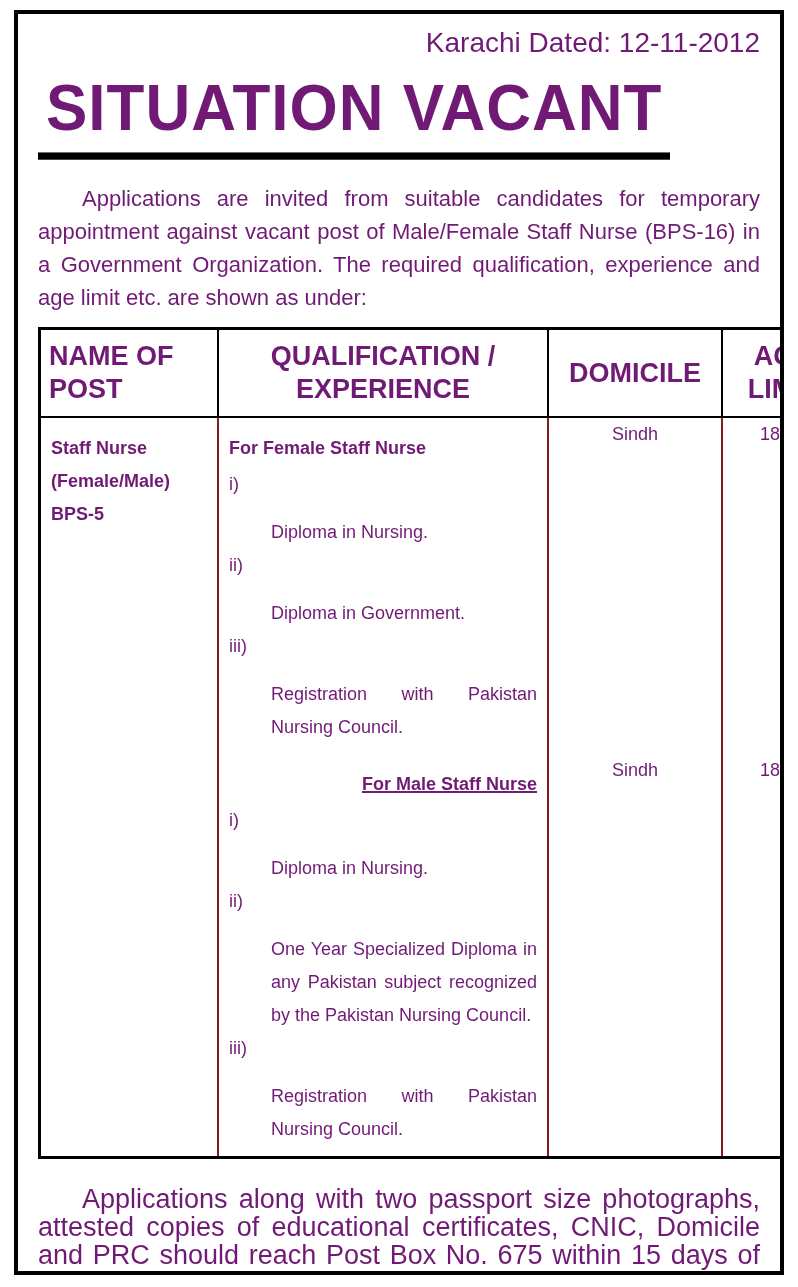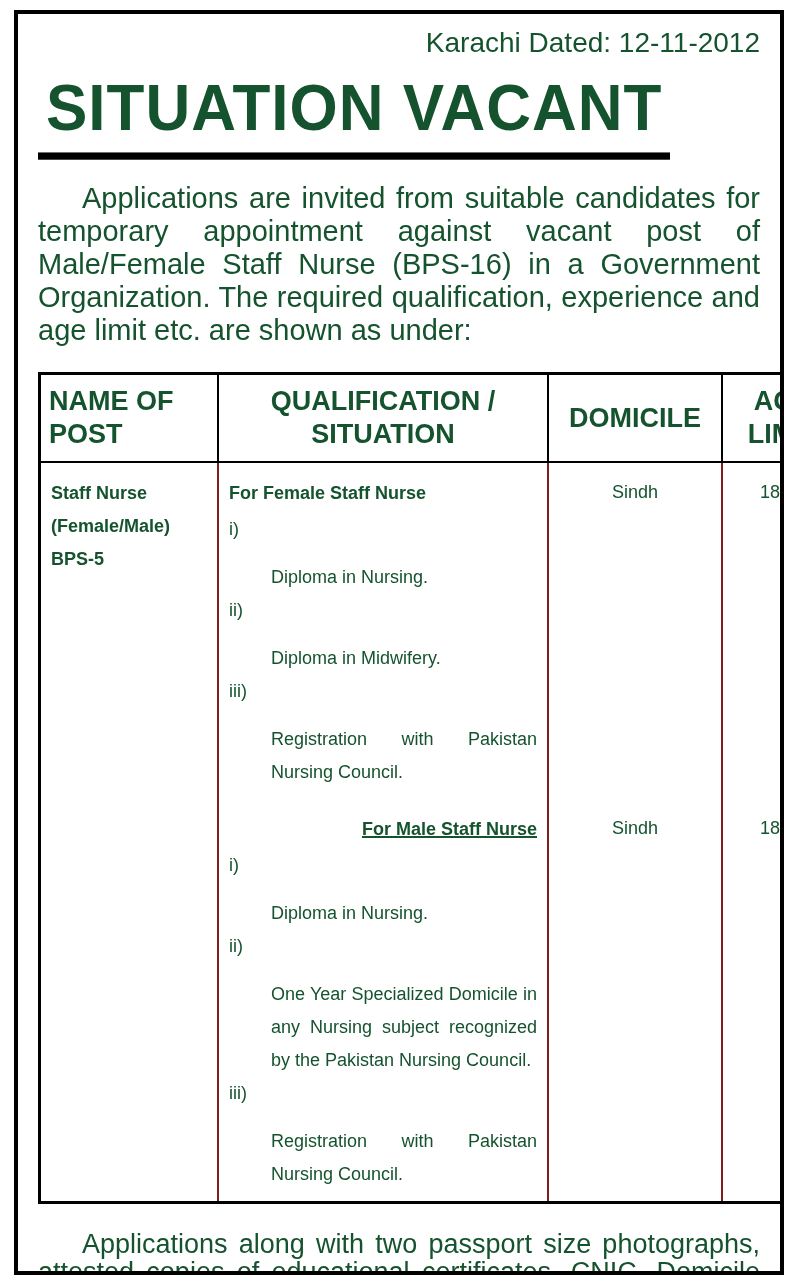--- a/index.html
+++ b/index.html
@@ -2,21 +2,21 @@
 <html><head>
 <meta charset="utf-8">
 <style>
   html, body { margin: 0; padding: 0; background: #ffffff; }
   .page {
     width: 798px;
     height: 1287px;
     box-sizing: border-box;
     padding: 10px 14px 12px;
     font-family: "Liberation Sans", sans-serif;
-    color: #14532d;
+    color: #701a75;
     background: #ffffff;
   }
   .ad-border {
     border: 4px solid #000;
     height: 100%;
     box-sizing: border-box;
     padding: 12px 20px 14px;
     overflow: hidden;
   }
   .dateline {
@@ -32,25 +32,25 @@
     margin: 0;
     font-size: 62px;
     font-weight: bold;
     letter-spacing: 1px;
     border-bottom: 7px solid #000;
     padding: 0 8px 8px;
     transform: scaleY(1.04);
     white-space: nowrap;
   }
   .intro {
-    font-size: 29px;
+    font-size: 22px;
     line-height: 33px;
     text-align: justify;
     text-indent: 44px;
-    margin: 0 0 25px;
+    margin: 0 0 13px;
   }
   table.ad-table {
     width: 100%;
     border-collapse: collapse;
     border: 3px solid #000;
     table-layout: fixed;
   }
   th {
     border: 2px solid #000;
     font-size: 27px;
@@ -77,21 +77,21 @@
   .cell-post .post-line { font-weight: bold; }
   .qual-heading { font-weight: bold; margin-bottom: 3px; }
   .qual-heading.underlined {
     text-decoration: underline;
     text-decoration-thickness: 2px;
     text-align: right;
   }
   .qual-item { display: flex; }
   .qual-item .num { flex: 0 0 42px; }
   .qual-item .txt { flex: 1; text-align: justify; margin-top: 48px; }
-  .cell-domicile, .cell-age { text-align: center; padding-top: 13px; }
+  .cell-domicile, .cell-age { text-align: center; padding-top: 0; }
   .closing {
     font-size: 27px;
     line-height: 28px;
     text-align: justify;
     text-indent: 44px;
     margin: 26px 0 0;
   }
 </style>
 </head>
 <body>
@@ -104,60 +104,60 @@
     <div class="title-wrap">
       <h1 class="title">SITUATION VACANT</h1>
     </div>
 
     <p class="intro">Applications are invited from suitable candidates for temporary appointment against vacant post of Male/Female Staff Nurse (BPS-16) in a Government Organization. The required qualification, experience and age limit etc. are shown as under:</p>
 
     <table class="ad-table">
       <thead>
         <tr>
           <th class="col-post">NAME OF POST</th>
-          <th class="col-qual">QUALIFICATION / SITUATION</th>
+          <th class="col-qual">QUALIFICATION / EXPERIENCE</th>
           <th class="col-dom">DOMICILE</th>
           <th class="col-age">AGE LIMIT</th>
         </tr>
       </thead>
       <tbody>
         <tr class="row-a">
           <td class="cell-post" rowspan="2">
             <div class="post-line">Staff Nurse</div>
             <div class="post-line">(Female/Male)</div>
             <div class="post-line">BPS-5</div>
           </td>
           <td class="cell-qual">
             <div class="qual-heading">For Female Staff Nurse</div>
             <div class="qual-item">
               <span class="num">i)</span>
               <span class="txt">Diploma in Nursing.</span>
             </div>
             <div class="qual-item">
               <span class="num">ii)</span>
-              <span class="txt">Diploma in Midwifery.</span>
+              <span class="txt">Diploma in Government.</span>
             </div>
             <div class="qual-item">
               <span class="num">iii)</span>
               <span class="txt">Registration with Pakistan Nursing Council.</span>
             </div>
           </td>
           <td class="cell-domicile">Sindh</td>
           <td class="cell-age">18-35</td>
         </tr>
         <tr class="row-b">
           <td class="cell-qual">
             <div class="qual-heading underlined">For Male Staff Nurse</div>
             <div class="qual-item">
               <span class="num">i)</span>
               <span class="txt">Diploma in Nursing.</span>
             </div>
             <div class="qual-item">
               <span class="num">ii)</span>
-              <span class="txt">One Year Specialized Domicile in any Nursing subject recognized by the Pakistan Nursing Council.</span>
+              <span class="txt">One Year Specialized Diploma in any Pakistan subject recognized by the Pakistan Nursing Council.</span>
             </div>
             <div class="qual-item">
               <span class="num">iii)</span>
               <span class="txt">Registration with Pakistan Nursing Council.</span>
             </div>
           </td>
           <td class="cell-domicile">Sindh</td>
           <td class="cell-age">18-35</td>
         </tr>
       </tbody>

